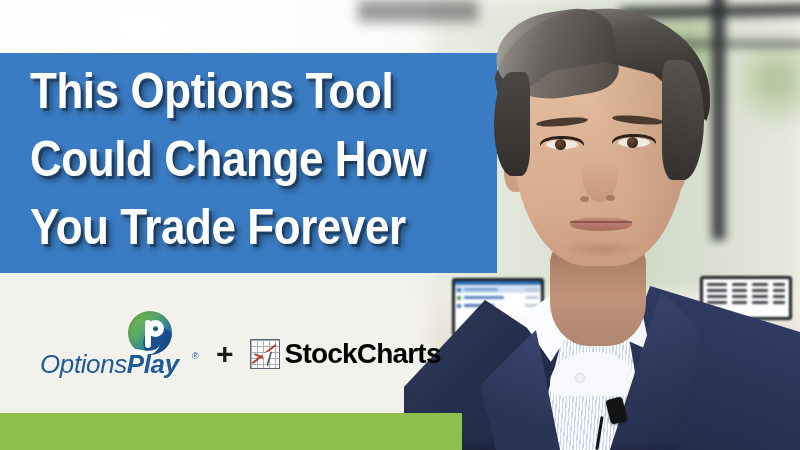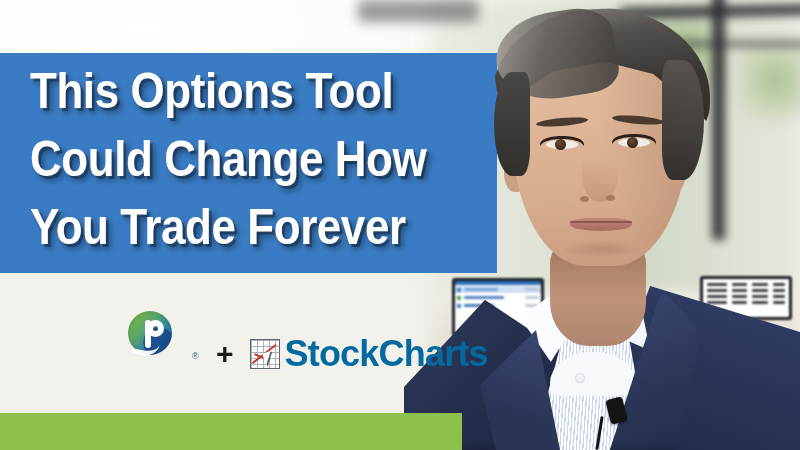--- a/index.html
+++ b/index.html
@@ -373,23 +373,23 @@
   .sc-cursor {
     position: absolute; left: 13px; top: 12px; width: 0; height: 0;
     border-left: 9px solid #ffffff;
     border-bottom: 13px solid transparent;
     transform: rotate(-18deg);
     filter: drop-shadow(1px 1px 0 #2c3138);
   }
   .sc-word {
     font-family: "Liberation Sans", sans-serif;
     font-weight: 700;
-    font-size: 36px;
+    font-size: 28px;
     letter-spacing: -0.8px;
-    color: #0369a1;
+    color: #000000;
     white-space: nowrap;
   }
 
   
   .green-bar {
     position: absolute;
     left: 0; top: 413px; width: 462px; height: 37px;
     background: #8cbf4c;
   }
 </style>
@@ -519,20 +519,21 @@
 
   <div class="logo-strip">
     <div class="logo-row">
 
       <div class="optionsplay">
         <div class="op-mark">
           <div class="p-bowl"></div>
           <div class="p-stem"></div>
           <div class="p-swoosh"></div>
         </div>
+        <div class="op-word"><span class="light">Options</span><span>Play</span></div>
         <div class="op-reg">®</div>
       </div>
 
       <div class="plus">+</div>
 
       <div class="stockcharts">
         <div class="sc-mark">
           <div class="sc-grid"></div>
           <div class="sc-line"></div>
           <div class="sc-line2"></div>

